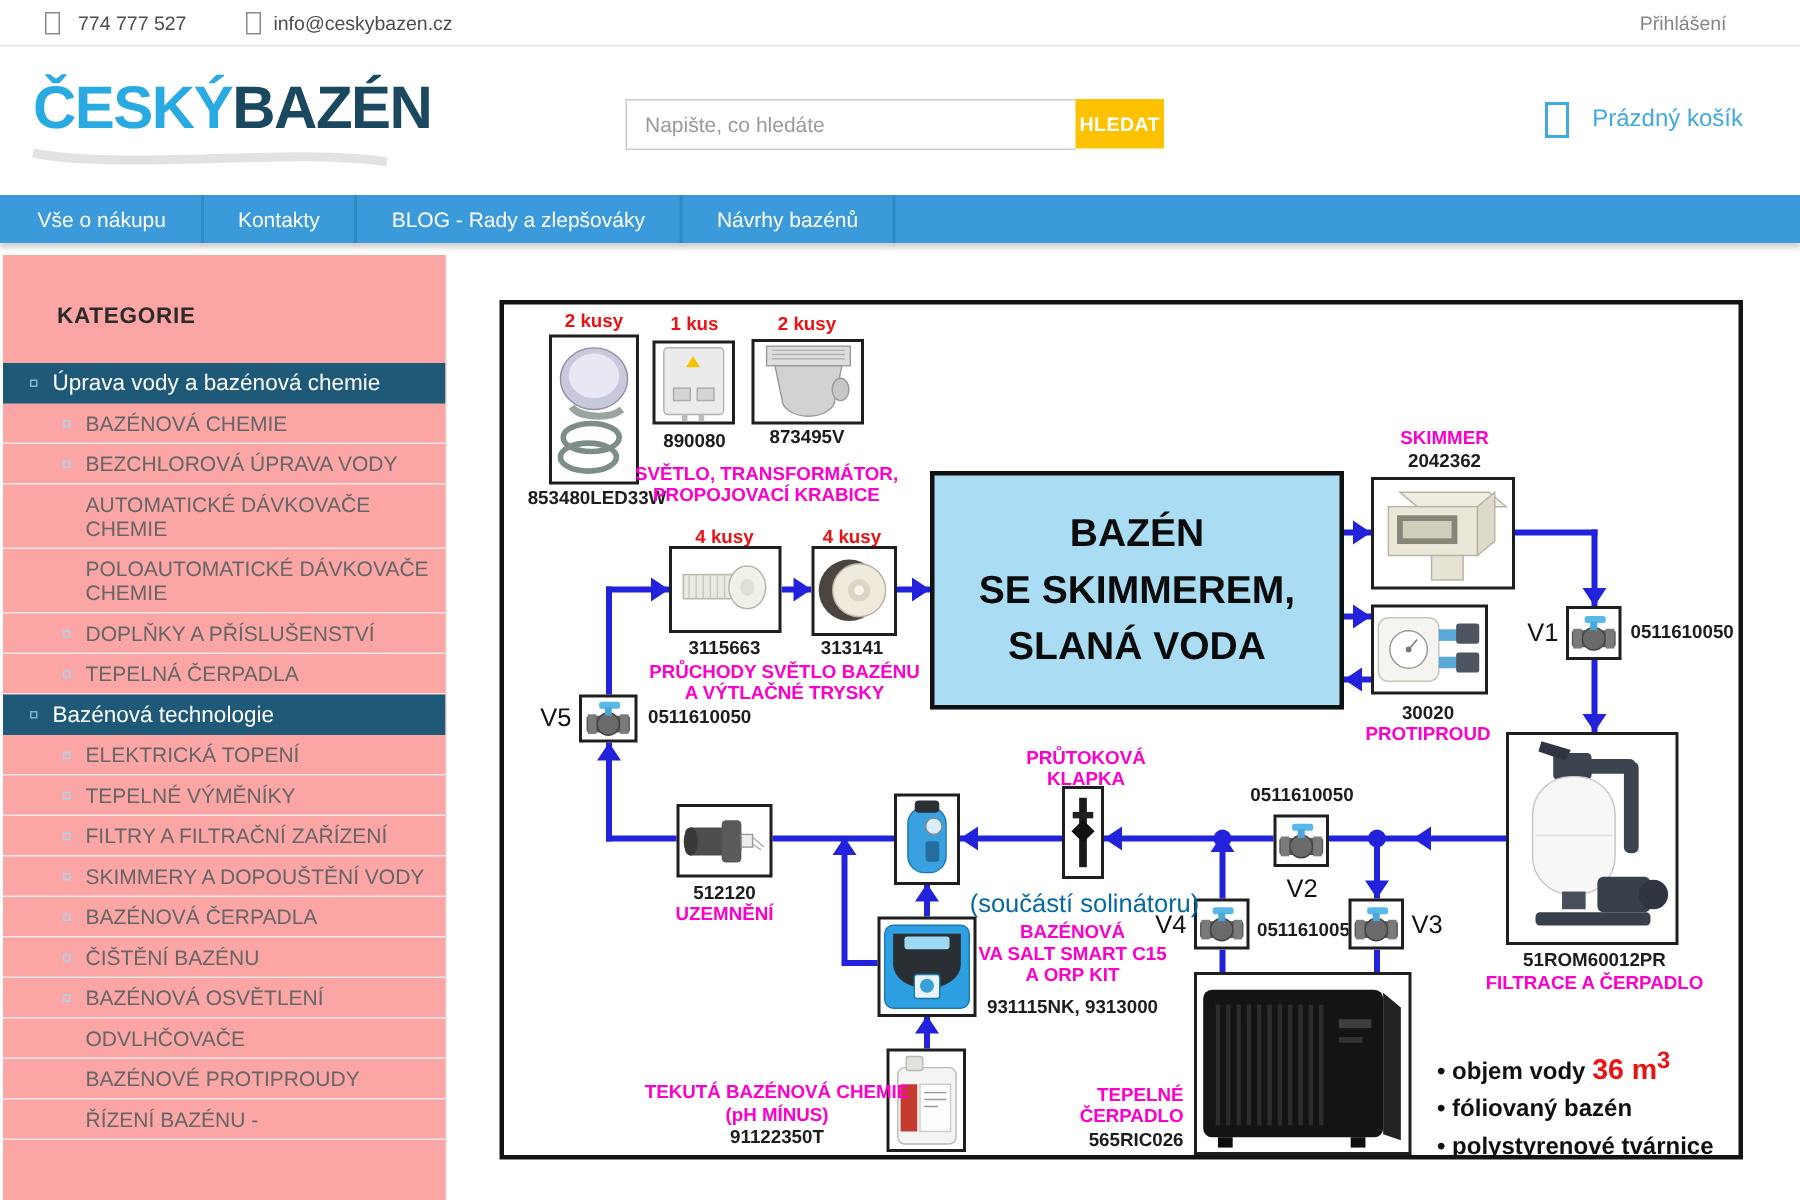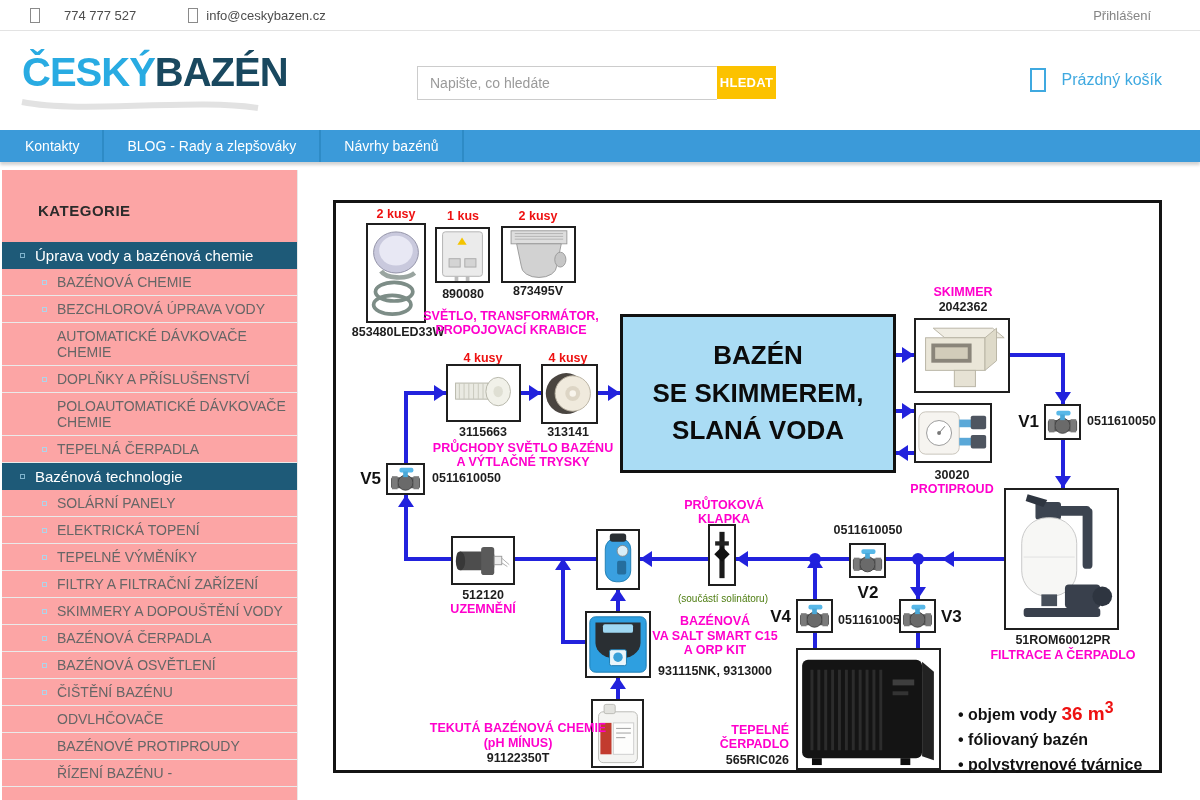--- a/index.html
+++ b/index.html
@@ -4,21 +4,21 @@
 <style>
   * { margin:0; padding:0; box-sizing:border-box; }
   html,body { width:1200px; height:800px; overflow:hidden; background:#fff;
     font-family:"Liberation Sans", sans-serif; }
   .page { position:relative; width:1200px; height:800px; background:#fff; }
 
   
   .topbar { position:absolute; left:0; top:0; width:1200px; height:31px;
     border-bottom:1px solid #e3e3e3; background:#fff; }
   .topbar .contact { position:absolute; left:30px; top:0; height:30px; display:flex;
-    align-items:center; gap:24px; color:#4d4d4d; font-size:13px; }
+    align-items:center; gap:12px; color:#4d4d4d; font-size:13px; }
   .ticon { display:inline-block; width:10px; height:15px; border:1.5px solid #8a8a8a; }
   .topbar .email-wrap { margin-left:28px; display:flex; align-items:center; gap:8px; }
   .login { position:absolute; right:49px; top:8px; color:#858585; font-size:13px; cursor:pointer; }
 
   
   .logo { position:absolute; left:22px; top:50px; font-size:40px; font-weight:800;
     letter-spacing:-1px; white-space:nowrap; cursor:pointer; }
   .logo .c1 { color:#29abe2; } .logo .c2 { color:#19485f; }
   .logo-swoosh { position:absolute; left:20px; top:98px; }
   .search { position:absolute; left:417px; top:66px; width:359px; height:33px; display:flex; }
@@ -55,36 +55,36 @@
   .diagram { position:absolute; left:333px; top:200px; width:829px; height:573px;
     border:3px solid #141414; background:#fff; font-size:12px; }
   .pbox { position:absolute; background:#fff; border:2px solid #1f1f1f; display:flex;
     align-items:center; justify-content:center; overflow:hidden; }
   .dlabel { position:absolute; white-space:nowrap; font-size:12.5px; }
   .cx { transform:translateX(-50%); text-align:center; }
   .rt { transform:translateX(-100%); }
   .code { font-weight:600; color:#1d1d1d; }
   .mag { color:#ff00cc; font-weight:700; }
   .red { color:#ee1111; font-weight:700; }
-  .vlab { font-size:17px; color:#111; font-weight:700; }
+  .vlab { font-size:17px; color:#111; font-weight:400; }
   .pool { position:absolute; left:284px; top:111px; width:276px; height:159px;
     background:#aadcf4; border:3px solid #111; display:flex; flex-direction:column;
     align-items:center; justify-content:center; font-size:26px; font-weight:700;
     color:#0b0b0b; line-height:1.45; }
   .ln { position:absolute; background:#2222dd; }
   .ah { position:absolute; width:0; height:0; border:solid transparent; }
   .ah.r { border-width:8px 0 8px 12px; border-left-color:#2222dd; }
   .ah.l { border-width:8px 12px 8px 0; border-right-color:#2222dd; }
   .ah.u { border-width:0 8px 12px 8px; border-bottom-color:#2222dd; }
   .ah.d { border-width:12px 8px 0 8px; border-top-color:#2222dd; }
   .dot { position:absolute; width:12px; height:12px; border-radius:50%; background:#2222dd; }
   .specs { position:absolute; left:622px; top:492px; width:205px; font-size:16px;
     font-weight:700; color:#111; line-height:25px; white-space:nowrap; }
   .specs .val { font-size:19px; font-weight:800; color:#ee1111; }
-  .note { font-size:10px; color:#4d7c0f;text-align:right; }
+  .note { font-size:17px; color:#0369a1;text-align:right; }
 </style>
 </head>
 <body>
 
 <div class="page">
 
   <div class="topbar">
     <div class="contact">
       <span class="ticon"></span>
       <span>774 777 527</span>
@@ -105,20 +105,21 @@
     <input type="text" placeholder="Napište, co hledáte" style="">
     <button>HLEDAT</button>
   </div>
 
   <div class="cart">
     <span class="cart-icon"></span>
     <span class="cart-label">Prázdný košík</span>
   </div>
 
   <div class="nav">
+    <div class="item">Vše o nákupu</div>
     <div class="item">Kontakty</div>
     <div class="item">BLOG - Rady a zlepšováky</div>
     <div class="item">Návrhy bazénů</div>
   </div>
 
   <div class="sidebar">
     <h2>KATEGORIE</h2>
     <div class="cat-list">
       <div class="cat-row parent">
           <span class="sq"></span>
@@ -130,66 +131,62 @@
         </div>
       <div class="cat-row child">
           <span class="sq"></span>
           <span>BEZCHLOROVÁ ÚPRAVA VODY</span>
         </div>
       <div class="cat-row child">
           <span class="sq" style="visibility:hidden"></span>
           <span>AUTOMATICKÉ DÁVKOVAČE CHEMIE</span>
         </div>
       <div class="cat-row child">
-          <span class="sq"></span>
-          <span>DOPLŇKY A PŘÍSLUŠENSTVÍ</span>
-        </div>
-      <div class="cat-row child">
           <span class="sq" style="visibility:hidden"></span>
           <span>POLOAUTOMATICKÉ DÁVKOVAČE CHEMIE</span>
         </div>
       <div class="cat-row child">
           <span class="sq"></span>
+          <span>DOPLŇKY A PŘÍSLUŠENSTVÍ</span>
+        </div>
+      <div class="cat-row child">
+          <span class="sq"></span>
           <span>TEPELNÁ ČERPADLA</span>
         </div>
       <div class="cat-row parent">
           <span class="sq"></span>
           <span>Bazénová technologie</span>
         </div>
       <div class="cat-row child">
           <span class="sq"></span>
-          <span>SOLÁRNÍ PANELY</span>
-        </div>
-      <div class="cat-row child">
-          <span class="sq"></span>
           <span>ELEKTRICKÁ TOPENÍ</span>
         </div>
       <div class="cat-row child">
           <span class="sq"></span>
           <span>TEPELNÉ VÝMĚNÍKY</span>
         </div>
       <div class="cat-row child">
           <span class="sq"></span>
           <span>FILTRY A FILTRAČNÍ ZAŘÍZENÍ</span>
         </div>
       <div class="cat-row child">
           <span class="sq"></span>
           <span>SKIMMERY A DOPOUŠTĚNÍ VODY</span>
         </div>
       <div class="cat-row child">
           <span class="sq"></span>
           <span>BAZÉNOVÁ ČERPADLA</span>
         </div>
       <div class="cat-row child">
           <span class="sq"></span>
+          <span>ČIŠTĚNÍ BAZÉNU</span>
+        </div>
+      <div class="cat-row child">
+          <span class="sq"></span>
           <span>BAZÉNOVÁ OSVĚTLENÍ</span>
-        </div>
-      <div class="cat-row child">
-          <span class="sq"></span>
-          <span>ČIŠTĚNÍ BAZÉNU</span>
         </div>
       <div class="cat-row child">
           <span class="sq" style="visibility:hidden"></span>
           <span>ODVLHČOVAČE</span>
         </div>
       <div class="cat-row child">
           <span class="sq" style="visibility:hidden"></span>
           <span>BAZÉNOVÉ PROTIPROUDY</span>
         </div>
       <div class="cat-row child">

